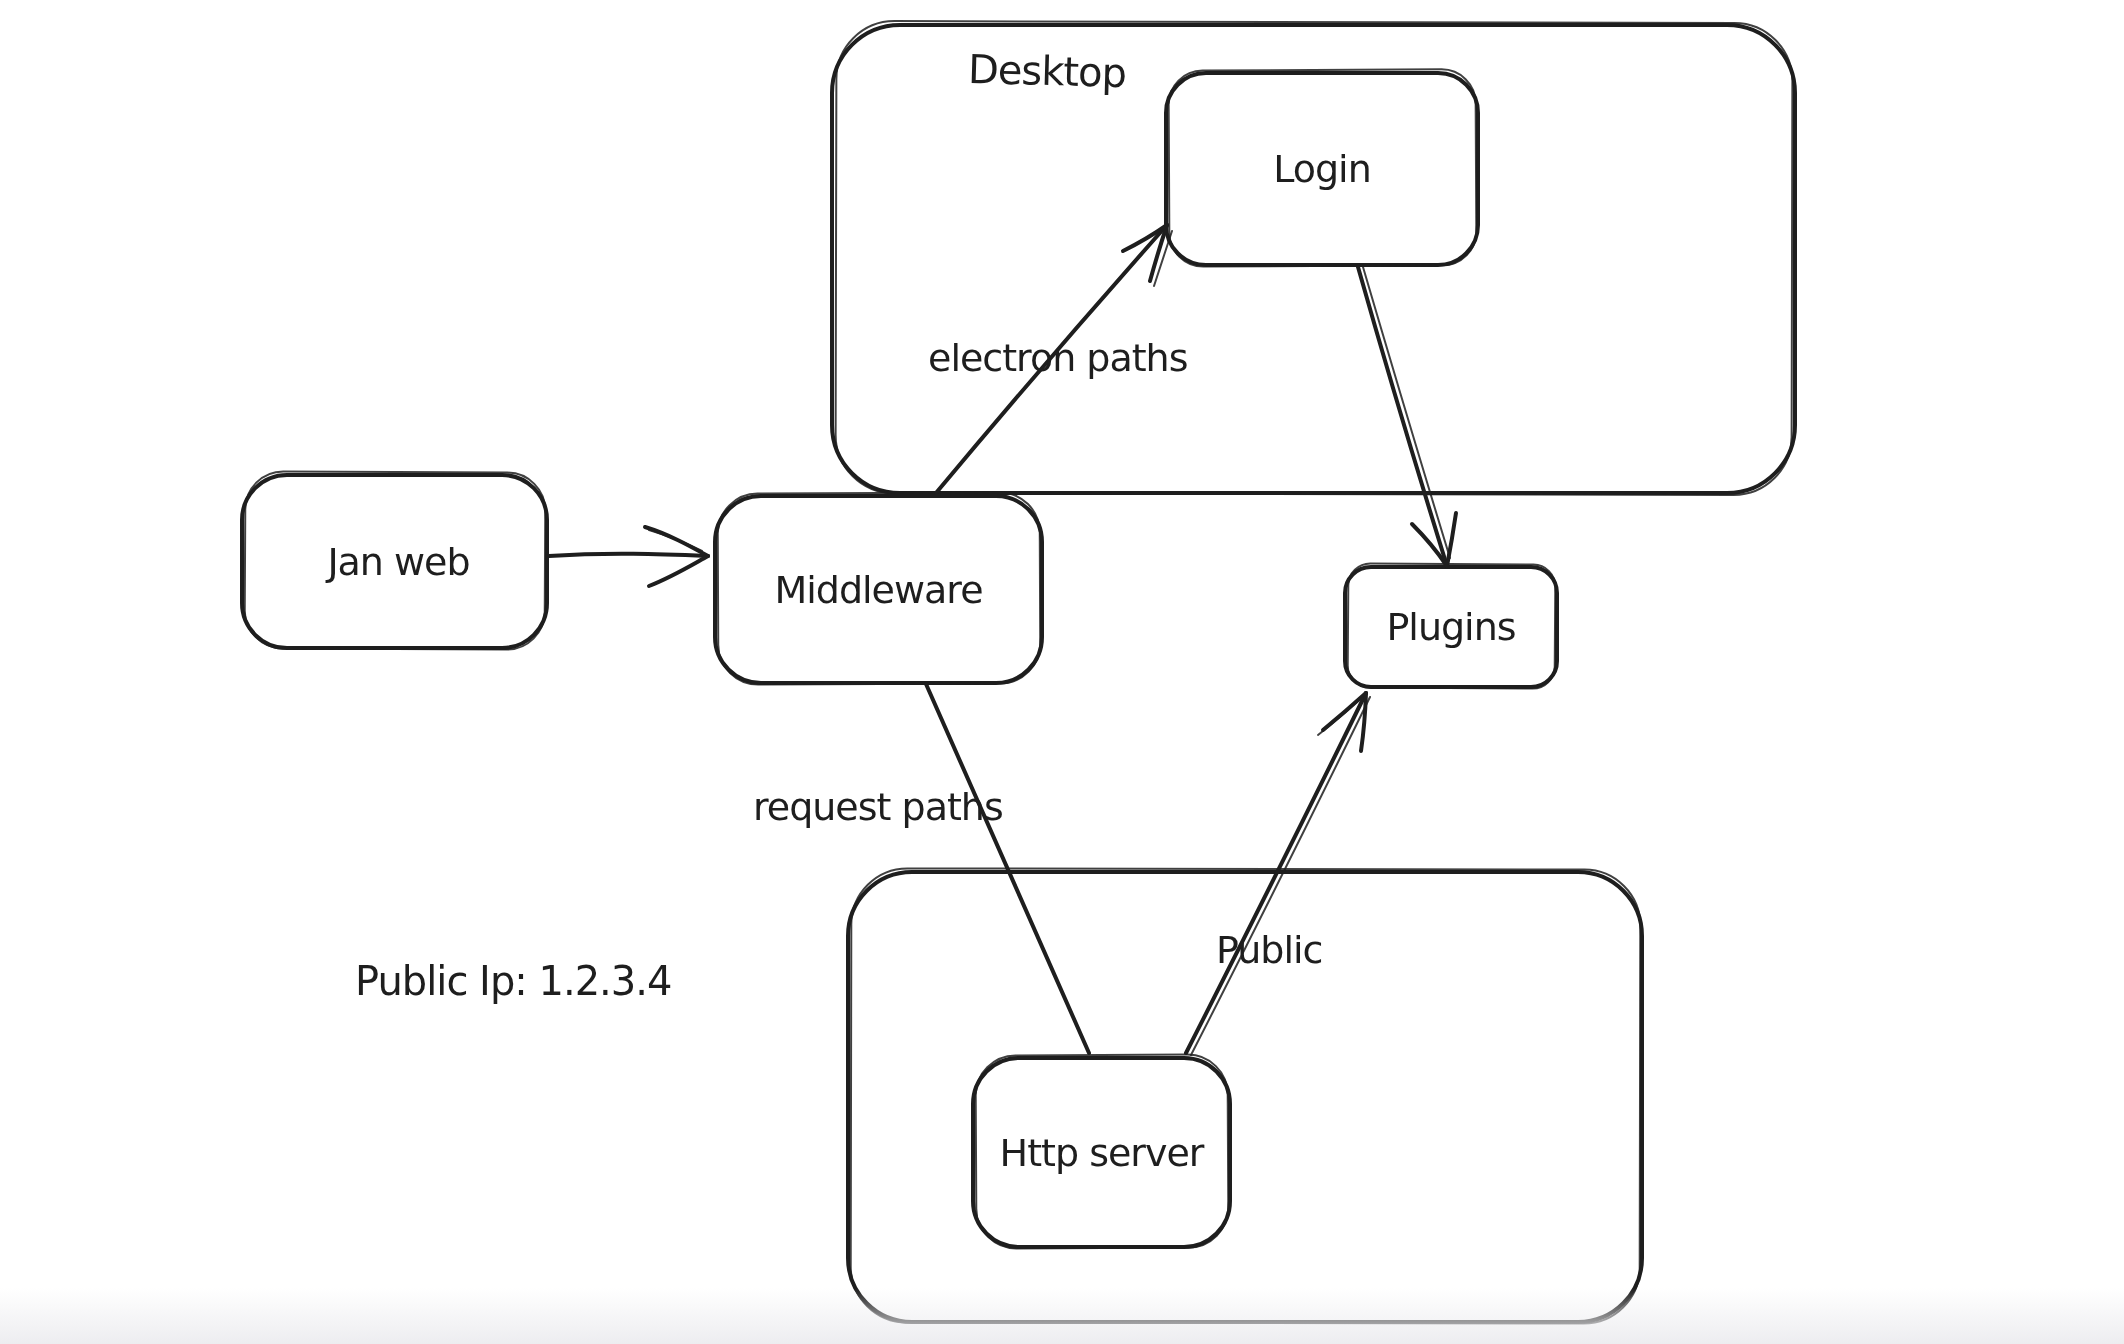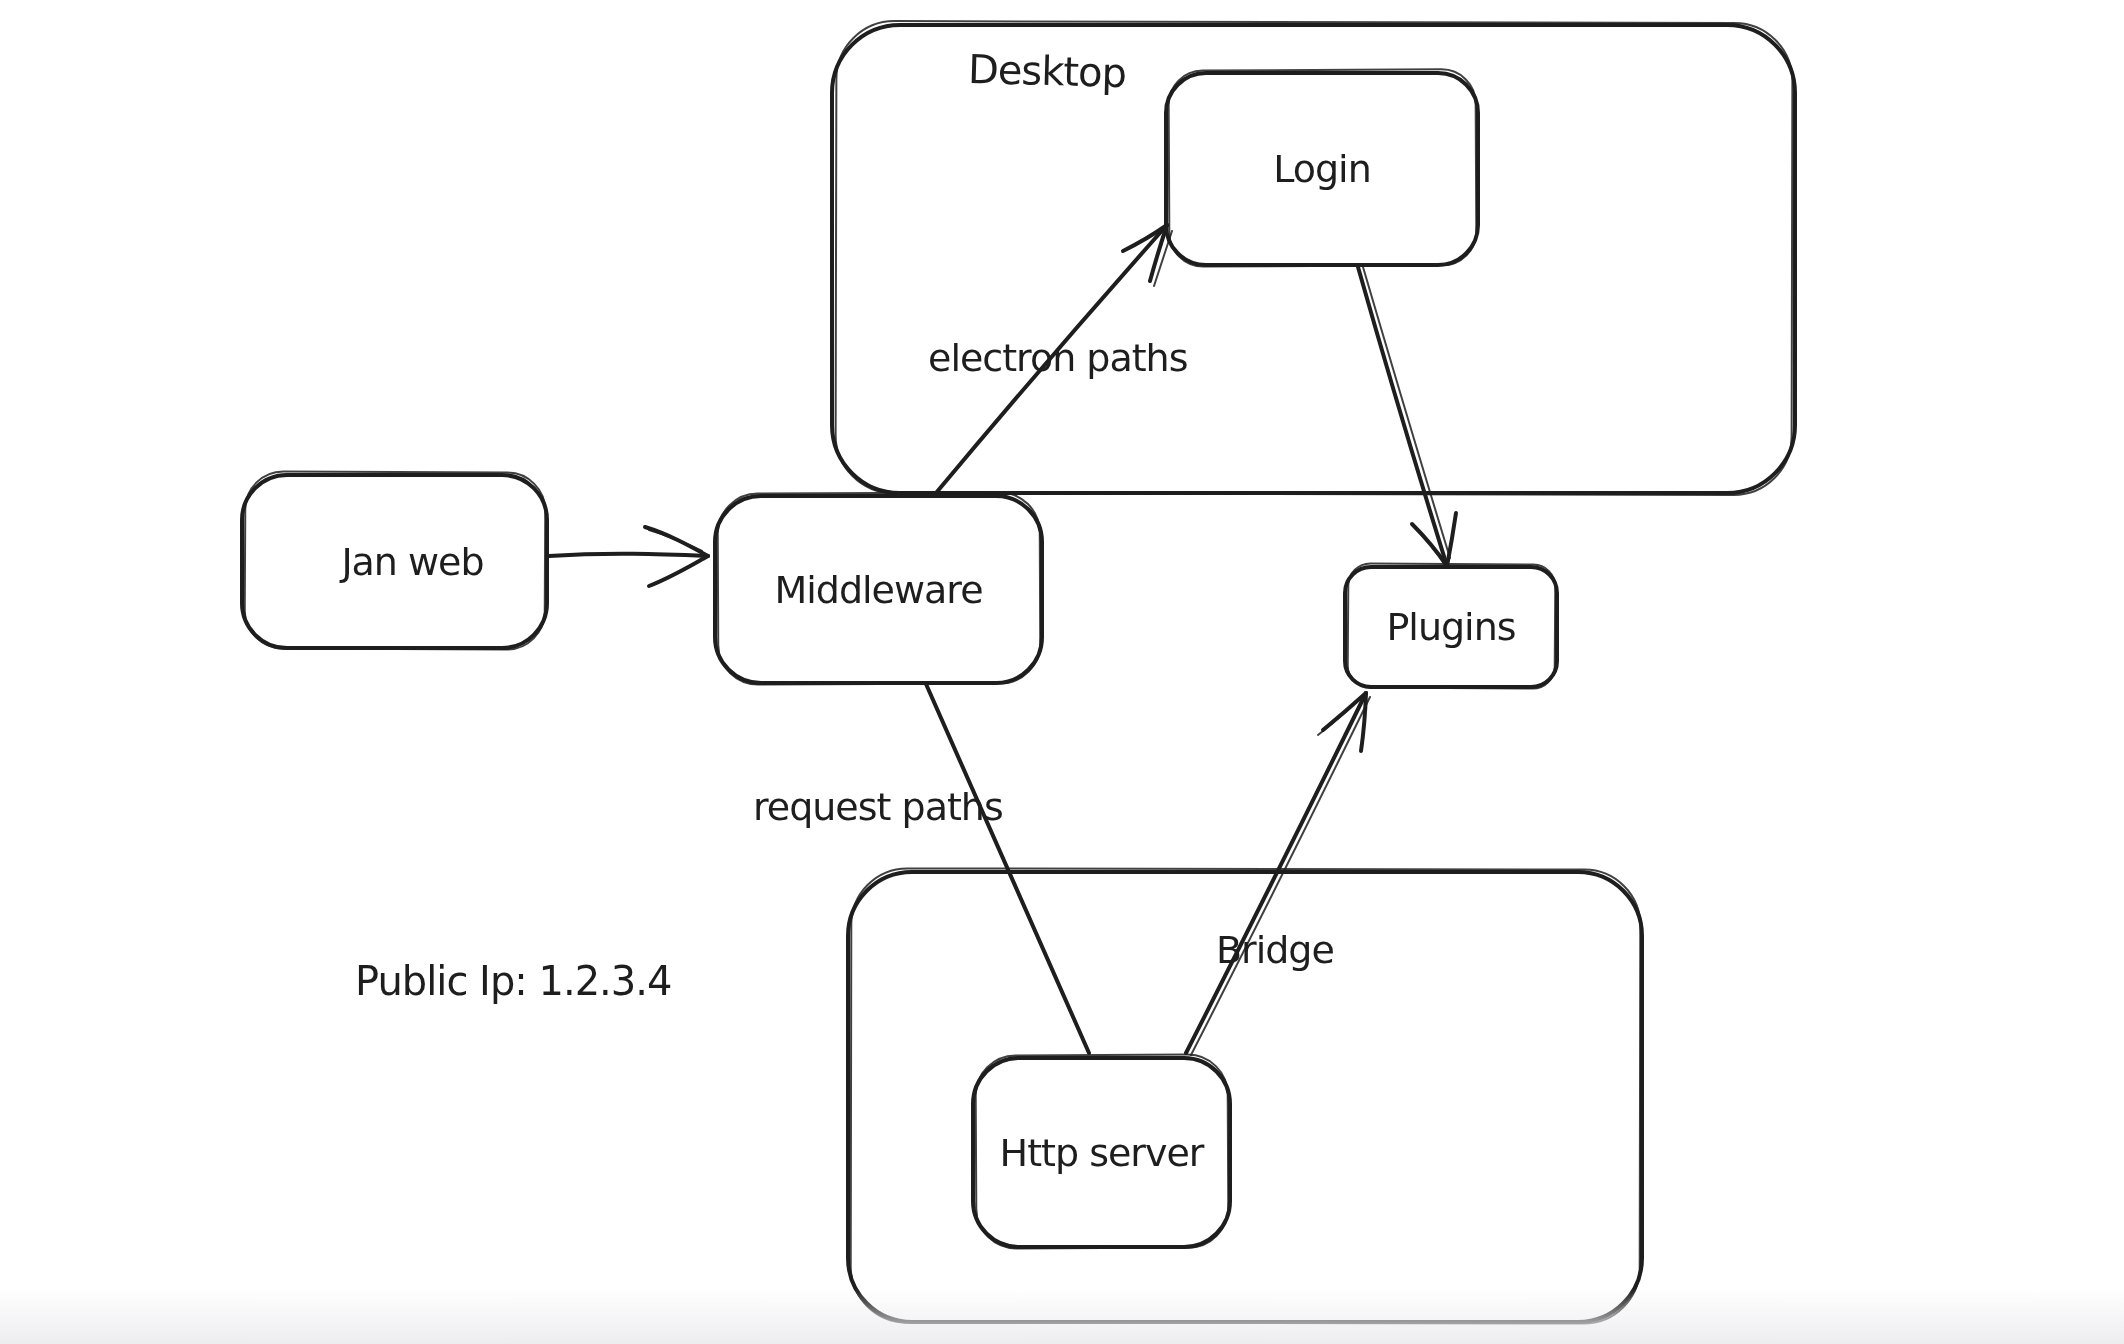--- a/index.html
+++ b/index.html
@@ -89,23 +89,23 @@
     <g>
       <path class="s1" d="M 1186 1053 Q 1278 872 1366 693"></path>
       <path class="s2" d="M 1191 1055 Q 1283 875 1370 697"></path>
       <path class="s1" d="M 1366 693 Q 1346 711 1323 730"></path>
       <path class="s2" d="M 1361 698 Q 1342 716 1318 735"></path>
       <path class="s1" d="M 1366 693 Q 1365 723 1361 751"></path>
     </g>
   </svg>
 
   <div class="label title-label" style="left:968px; top:48px; transform:rotate(1.5deg);">Desktop</div>
-  <div class="label float-label" style="left:1216px; top:928px;">Bridge</div>
+  <div class="label float-label" style="left:1216px; top:928px;">Public</div>
 
-  <div class="label node-label" style="left:260px; top:475px; width:305px; height:173px;">Jan web</div>
+  <div class="label node-label" style="left:246px; top:475px; width:305px; height:173px;">Jan web</div>
   <div class="label node-label" style="left:715px; top:496px; width:327px; height:187px;">Middleware</div>
   <div class="label node-label" style="left:1166px; top:73px; width:312px; height:192px;">Login</div>
   <div class="label node-label" style="left:1345px; top:567px; width:212px; height:120px;">Plugins</div>
   <div class="label node-label" style="left:973px; top:1058px; width:257px; height:189px;">Http server</div>
 
   <div class="label float-label" style="left:928px; top:336px;">electron paths</div>
   <div class="label float-label" style="left:753px; top:785px;text-align:right;">request paths</div>
 
   <div class="label note-label" style="left:355px; top:955px;">
     <div>Public Ip: 1.2.3.4</div>

